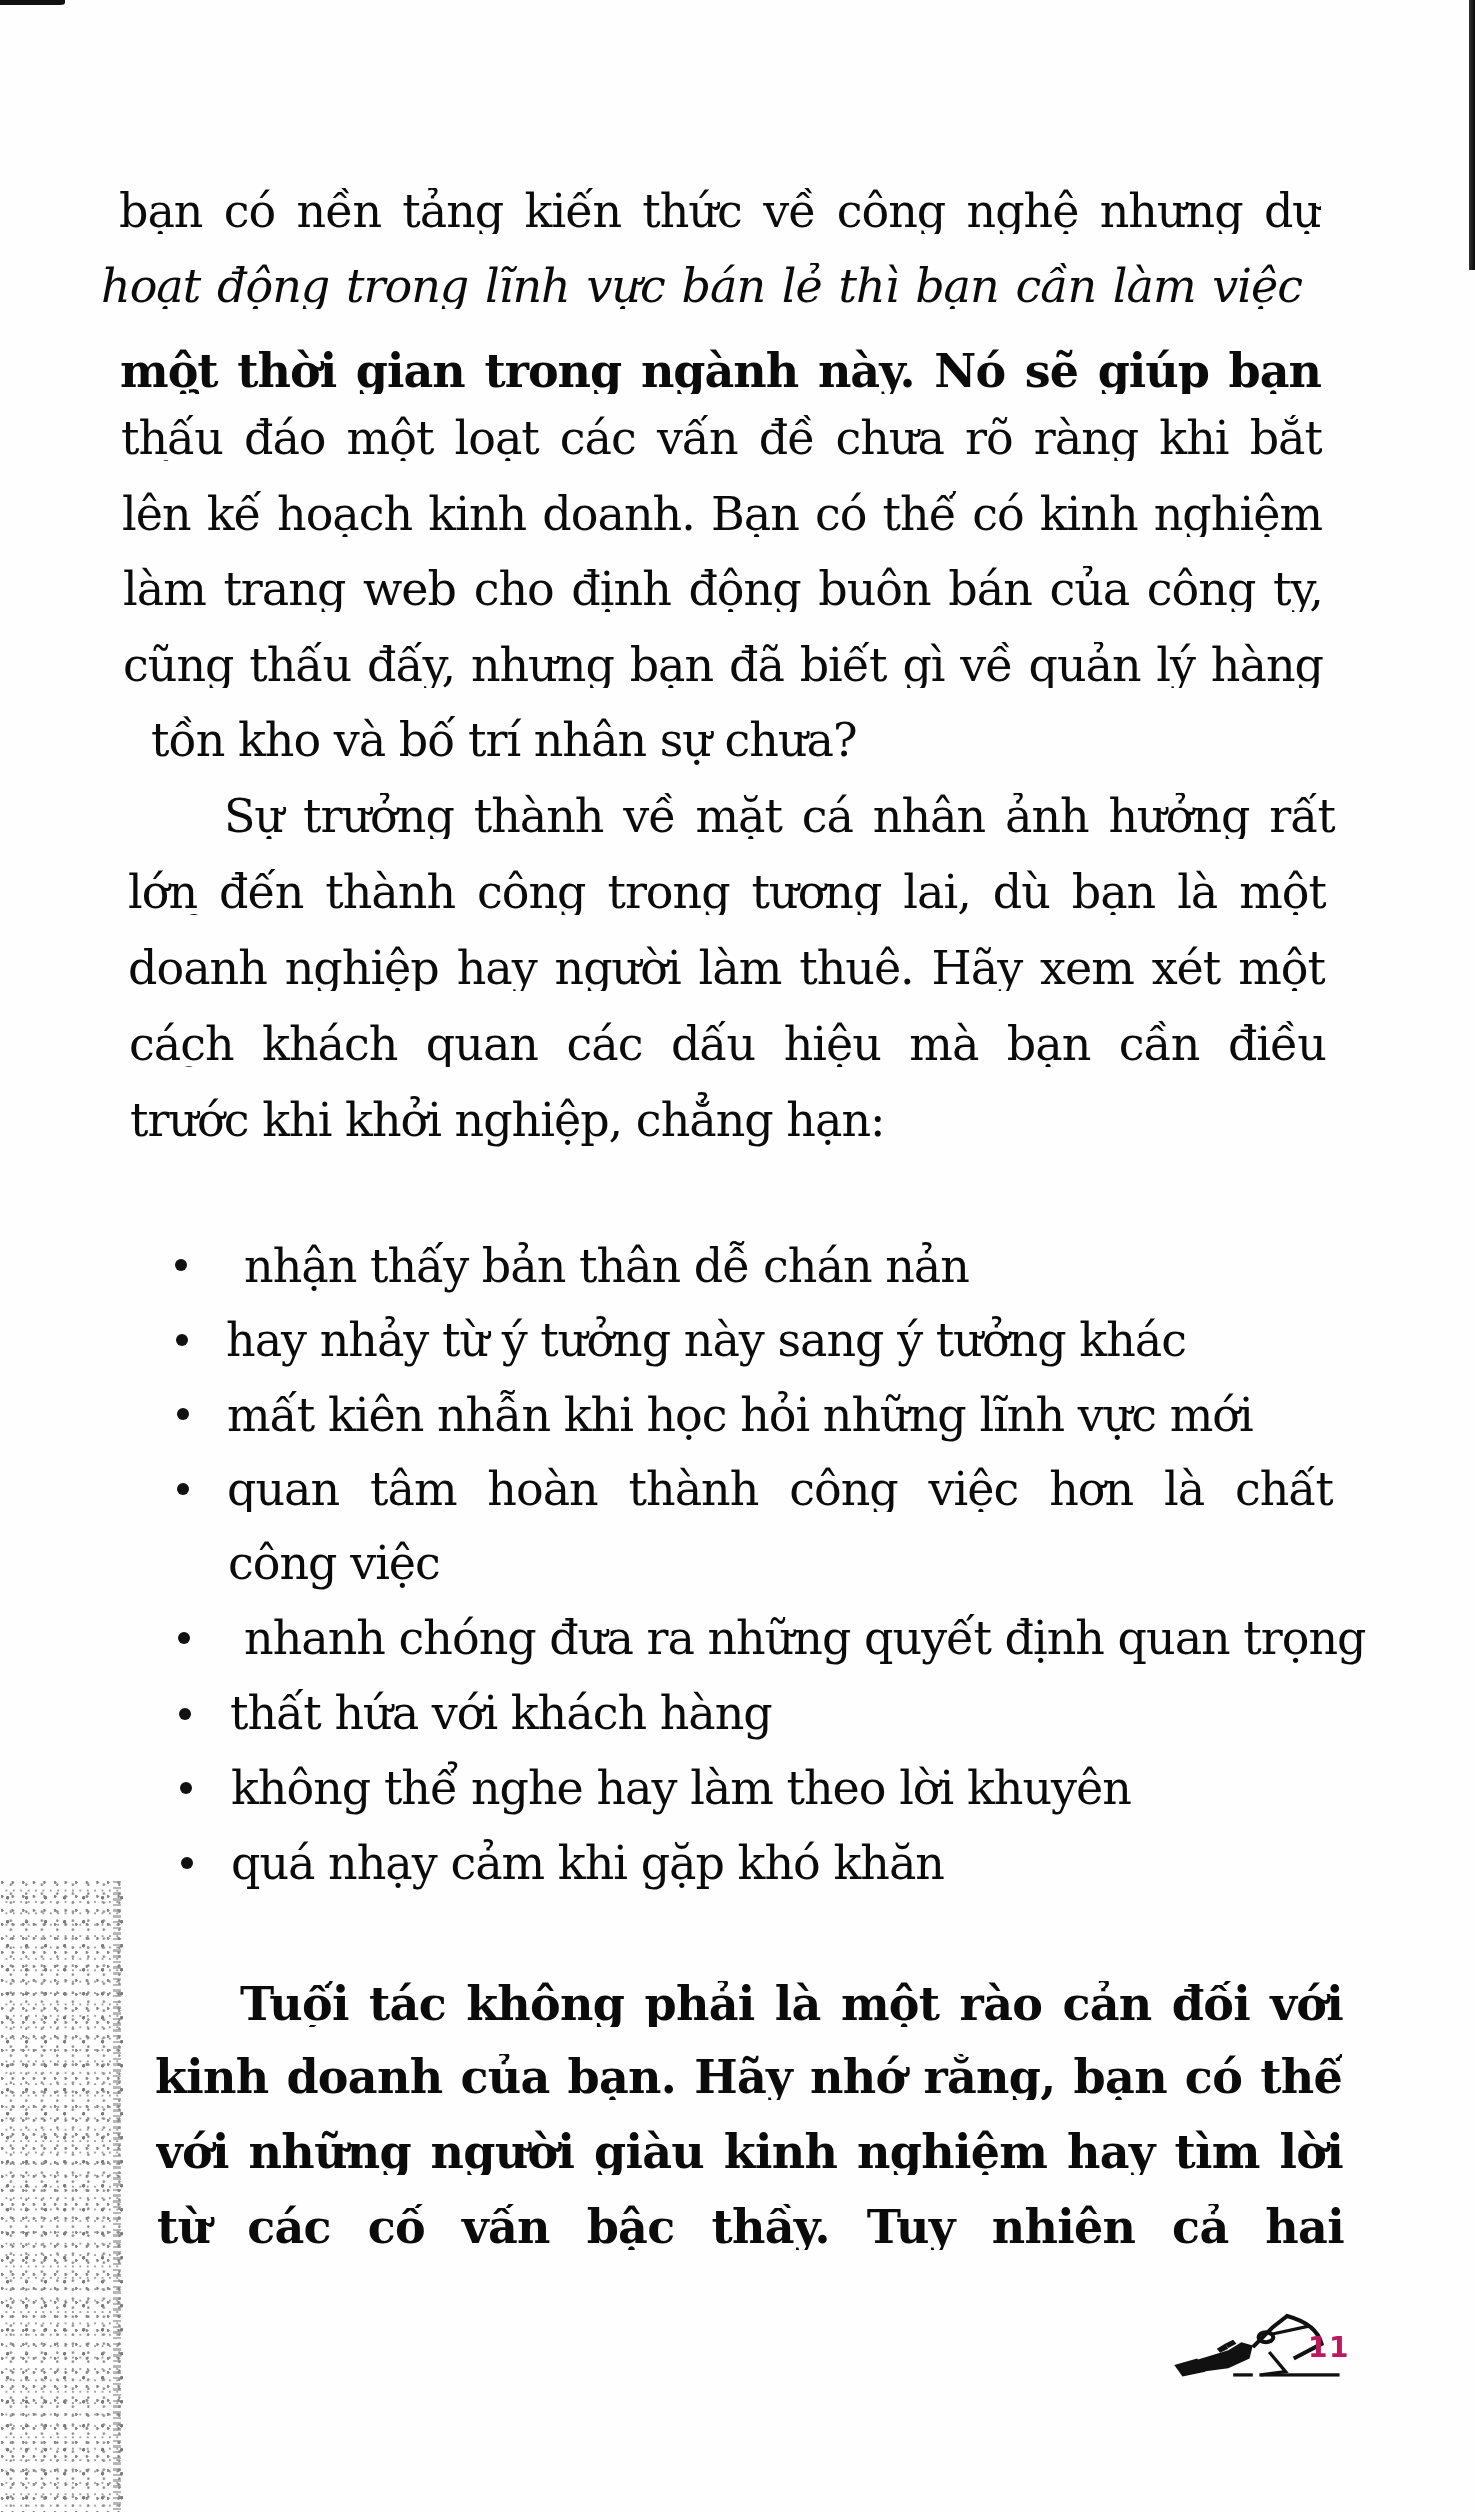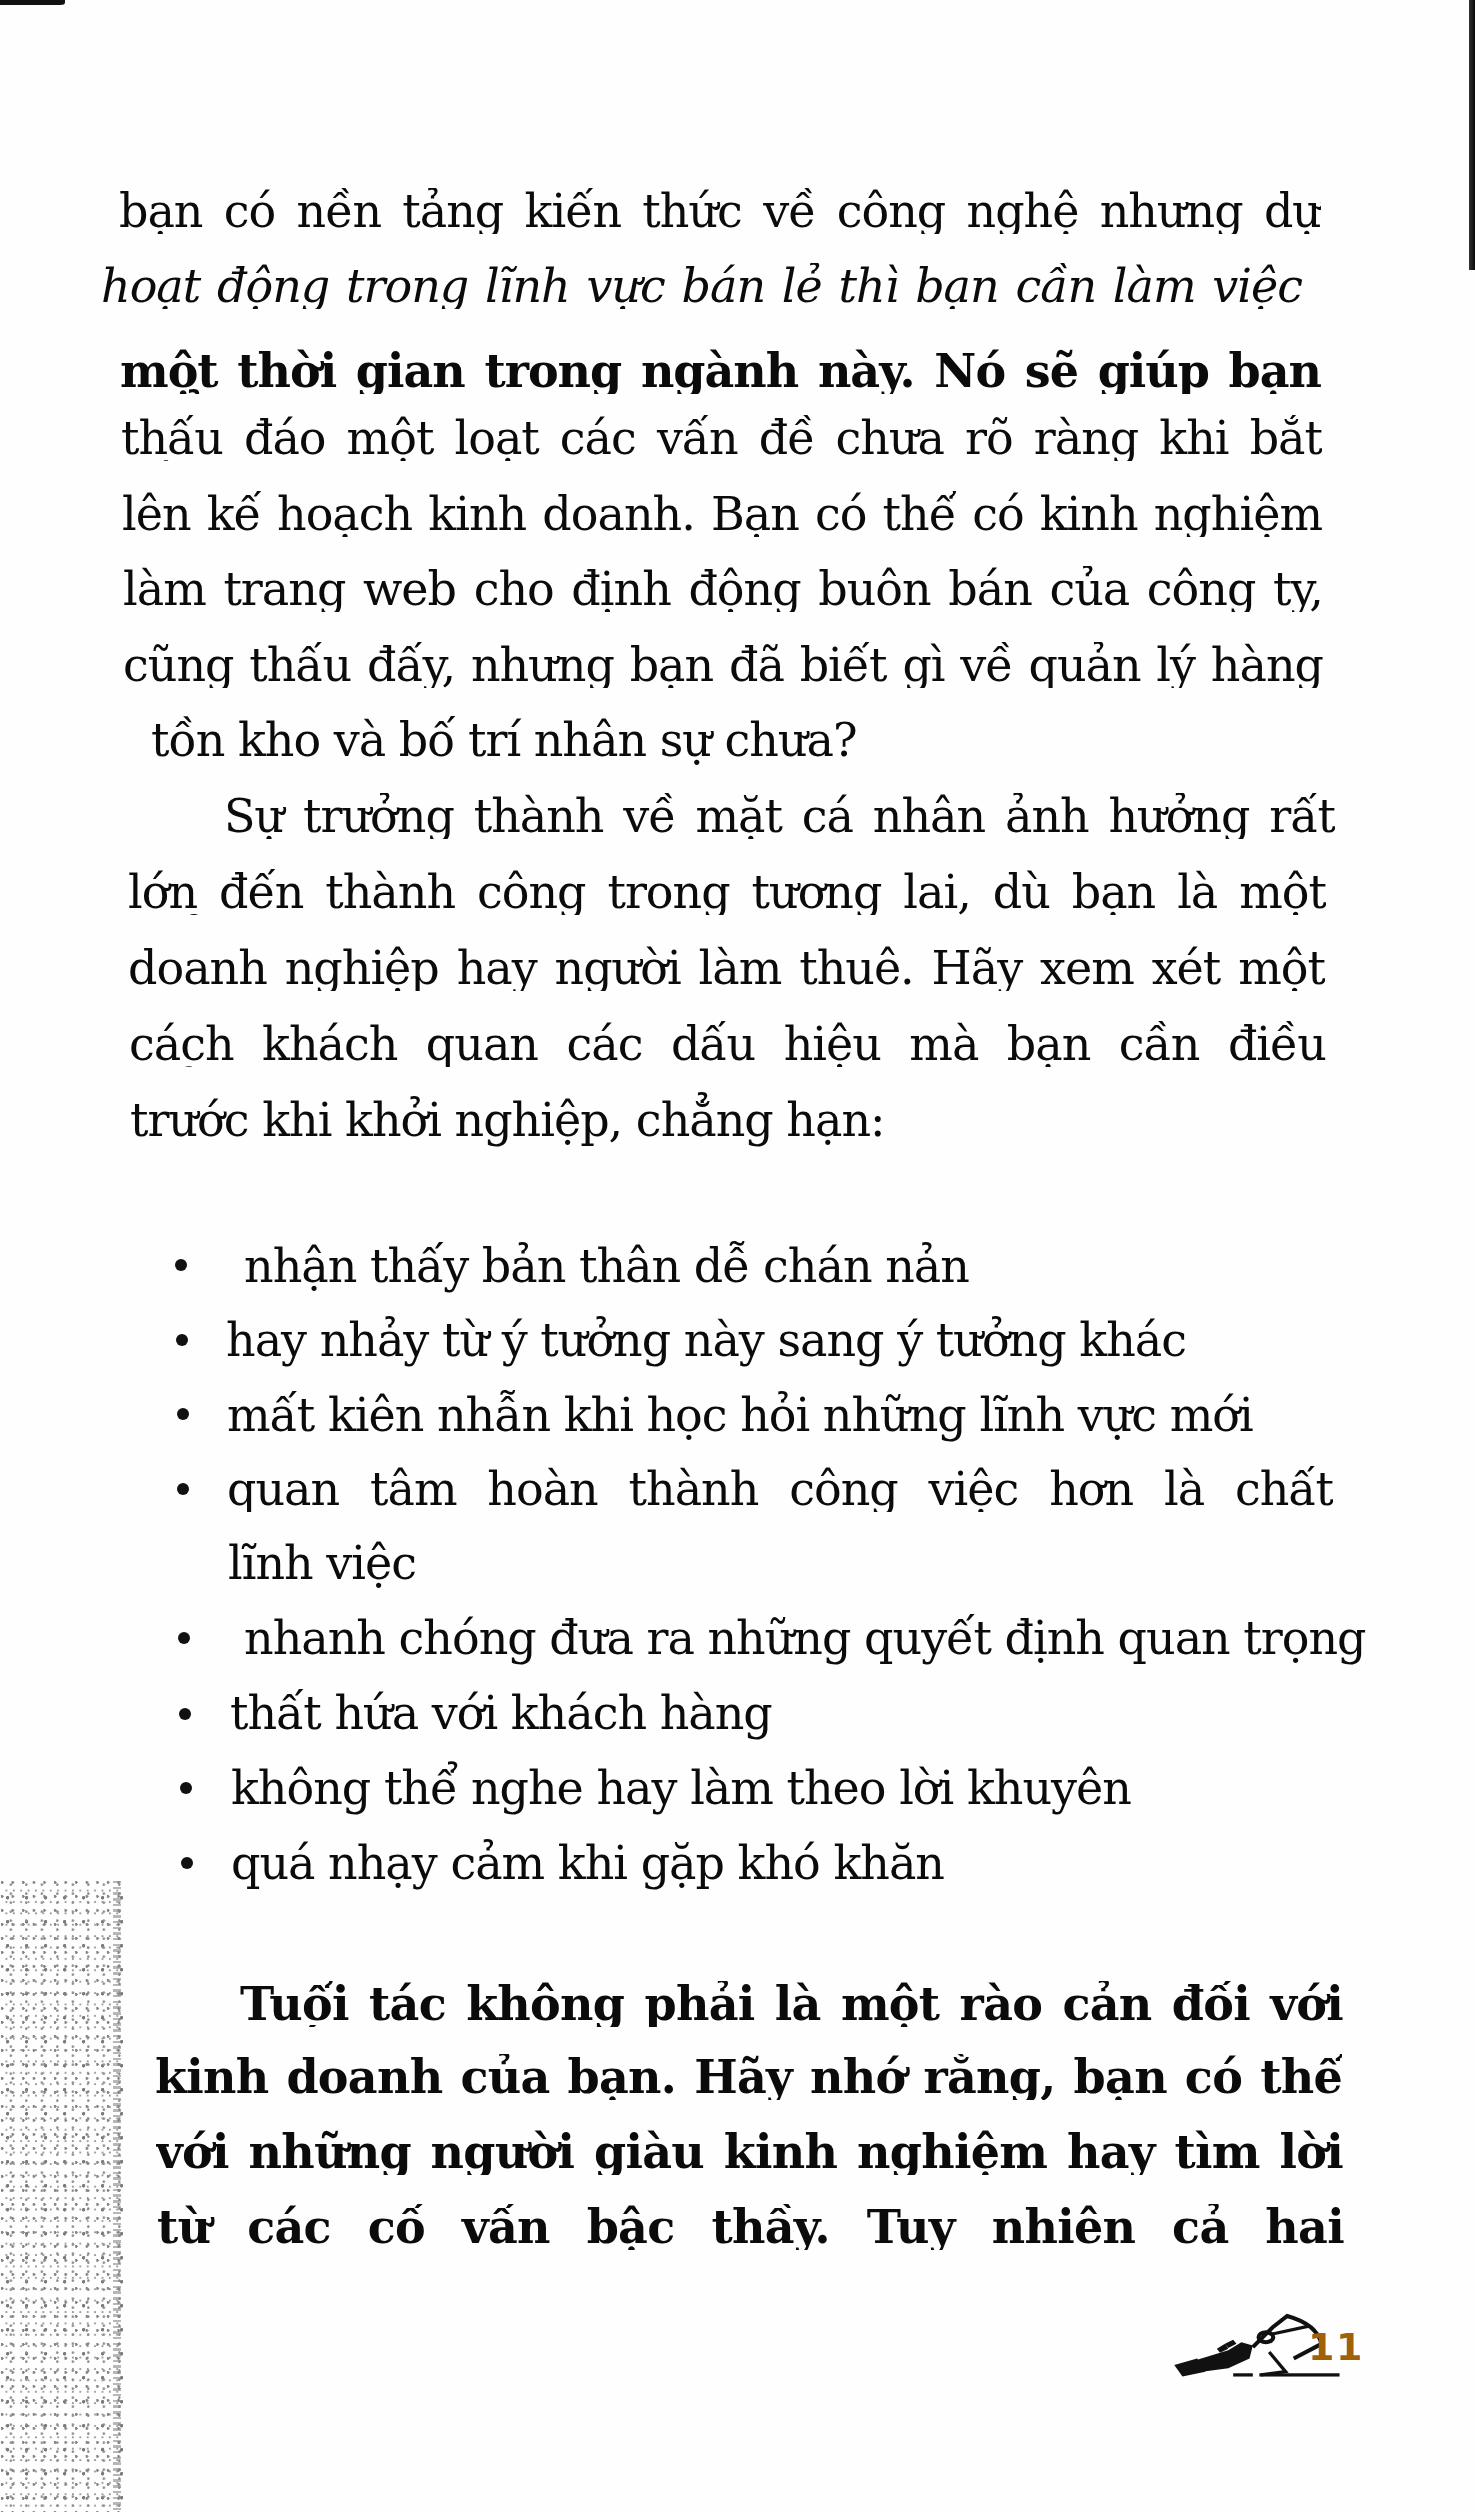--- a/index.html
+++ b/index.html
@@ -41,22 +41,22 @@
     position: absolute; left: 113px; top: 1881px; width: 8.2px; height: 631px;
     background: repeating-linear-gradient(to bottom, #888 0 2.5px, transparent 2.5px 5.7px);
     opacity: 0.6;
   }
   .folio {
     position: absolute; left: 1171px; top: 2306px; width: 180px; height: 74px;
   }
   .folio-num {
     position: absolute; left: 1308px; top: 2327px;
     font-family: "DejaVu Sans", "Liberation Sans", sans-serif;
-    font-size: 38px; font-weight: bold; line-height: 41px; letter-spacing: 1.6px;
-    color: #a16207;
+    font-size: 28px; font-weight: bold; line-height: 41px; letter-spacing: 1.6px;
+    color: #be185d;
   }
 </style>
 </head>
 <body>
 
 <div class="page">
 
   <div class="corner-smudge"></div>
   <div class="right-bar"></div>
   <div class="gutter-noise"></div>
@@ -90,21 +90,21 @@
       <span class="bullet-dot" style="left:176px; top:1334px;"></span>
       <div class="line" style="left:226px; top:1317px;">hay nhảy từ ý tưởng này sang ý tưởng khác</div>
     </div>
     <div>
       <span class="bullet-dot" style="left:177px; top:1408px;"></span>
       <div class="line" style="left:227px; top:1392px;">mất kiên nhẫn khi học hỏi những lĩnh vực mới</div>
     </div>
     <div>
       <span class="bullet-dot" style="left:177px; top:1483px;"></span>
       <div class="line j" style="left:227px; top:1466px; width:1106px;">quan tâm hoàn thành công việc hơn là chất lượng</div>
-      <div class="line" style="left:228px; top:1540px;">lĩnh việc</div>
+      <div class="line" style="left:228px; top:1540px;">công việc</div>
     </div>
     <div>
       <span class="bullet-dot" style="left:178px; top:1632px;"></span>
       <div class="line" style="left:244px; top:1615px;">nhanh chóng đưa ra những quyết định quan trọng</div>
     </div>
     <div>
       <span class="bullet-dot" style="left:179px; top:1708px;"></span>
       <div class="line" style="left:230px; top:1690px;">thất hứa với khách hàng</div>
     </div>
     <div>

